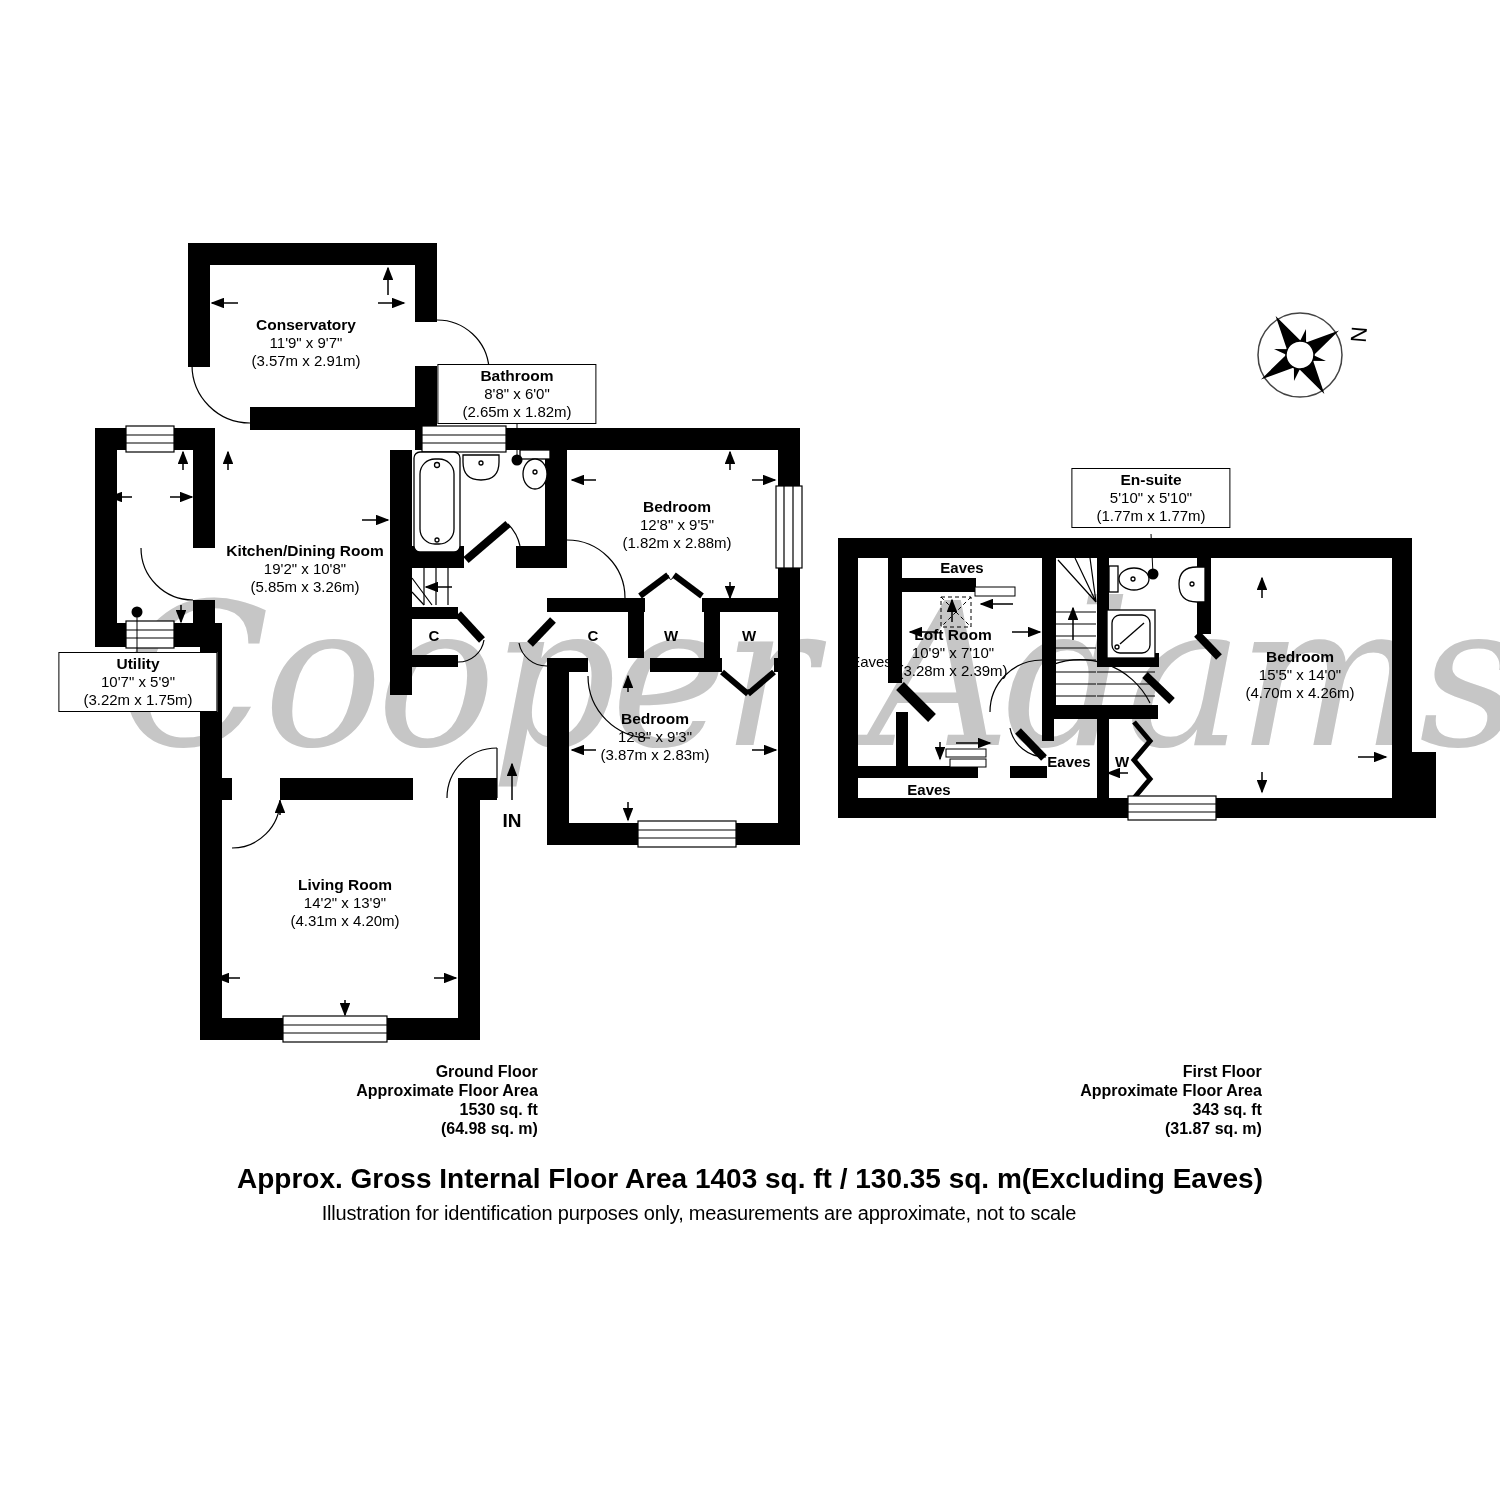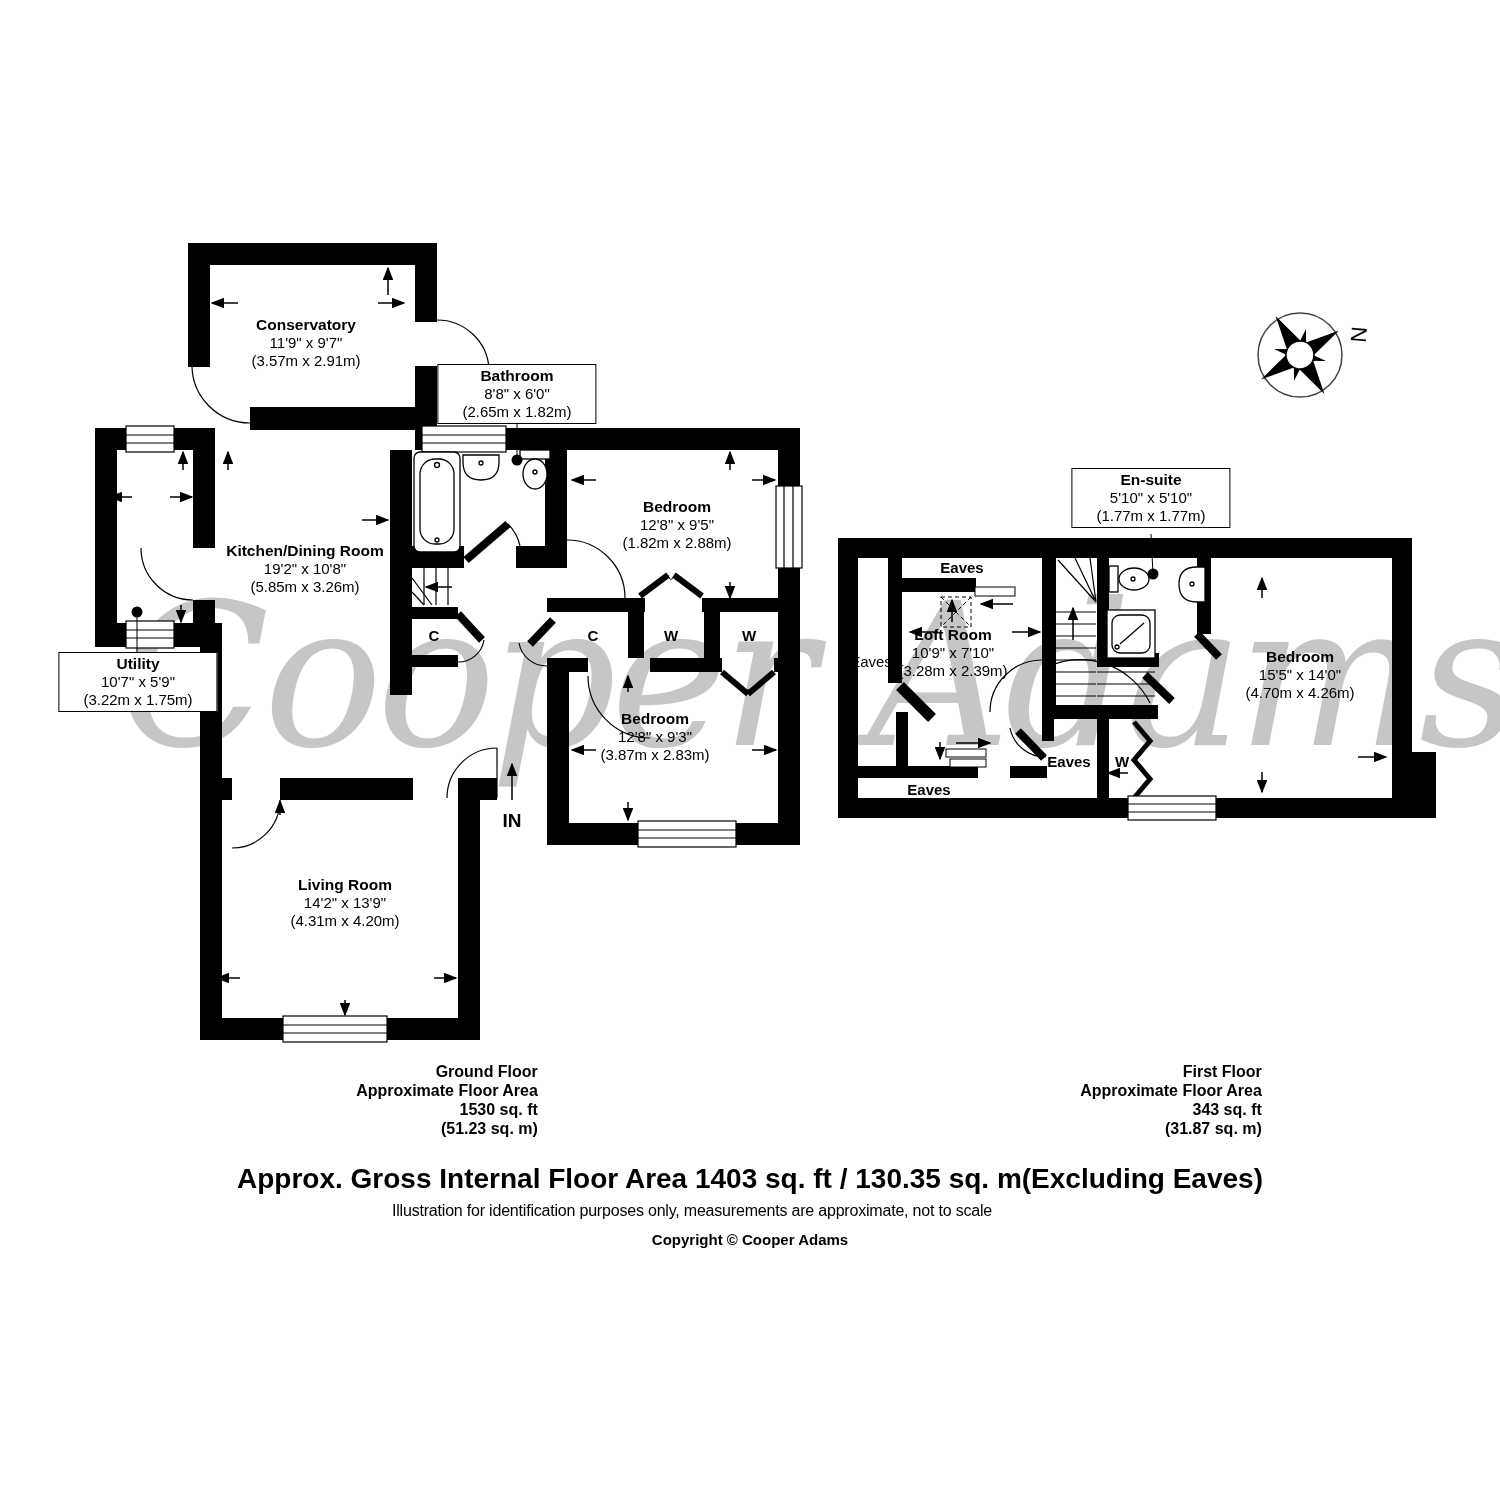--- a/index.html
+++ b/index.html
@@ -15,22 +15,22 @@
   .rl .rn{font-weight:bold;font-size:15.5px;}
   .boxed{background:#fff;border:1.5px solid #000;padding:2px 24px;}
   .tag{position:absolute;z-index:3;transform:translateX(-50%);font-weight:bold;
        font-size:15px;white-space:nowrap;}
   .tag.light{font-weight:normal;}
   .in-tag{font-size:19px;}
   .summary{position:absolute;z-index:3;transform:translateX(-50%);text-align:right;
            font-weight:bold;font-size:16px;line-height:19px;white-space:nowrap;}
   .title-line{position:absolute;z-index:3;left:0;width:1500px;text-align:center;
               font-weight:bold;font-size:28px;}
-  .disclaimer{position:absolute;z-index:3;left:0;width:1384px;text-align:center;
-              font-size:16px;letter-spacing:-0.2px;}
+  .disclaimer{position:absolute;z-index:3;left:7px;width:1384px;text-align:center;
+              font-size:20px;letter-spacing:-0.2px;}
   .copyright{position:absolute;z-index:3;left:0;width:1500px;text-align:center;
              font-weight:bold;font-size:15px;}
 </style>
 </head>
 <body>
 
 <div id="canvas">
 
   <div id="watermark">Cooper Adams</div>
 
@@ -327,27 +327,26 @@
   <div class="tag" style="left:962px;top:559px;">Eaves</div>
   <div class="tag light" style="left:871px;top:653px;">Eaves</div>
   <div class="tag" style="left:929px;top:781px;">Eaves</div>
   <div class="tag" style="left:1069px;top:753px;">Eaves</div>
   <div class="tag" style="left:1122px;top:753px;">W</div>
 
   <div class="summary" style="left:447px;top:1062px;">
     <div>Ground Floor</div>
     <div>Approximate Floor Area</div>
     <div>1530 sq. ft</div>
-    <div>(51.23 sq. m)</div>
+    <div>(64.98 sq. m)</div>
   </div>
 
   <div class="summary" style="left:1171px;top:1062px;">
     <div>First Floor</div>
     <div>Approximate Floor Area</div>
     <div>343 sq. ft</div>
     <div>(31.87 sq. m)</div>
   </div>
 
   <div class="title-line" style="top:1163px;">Approx. Gross Internal Floor Area 1403 sq. ft / 130.35 sq. m(Excluding Eaves)</div>
   <div class="disclaimer" style="top:1202px;">Illustration for identification purposes only, measurements are approximate, not to scale</div>
-  <div class="copyright" style="top:1231px;">Copyright © Cooper Adams</div>
 
 </div>
 
 </body></html>

